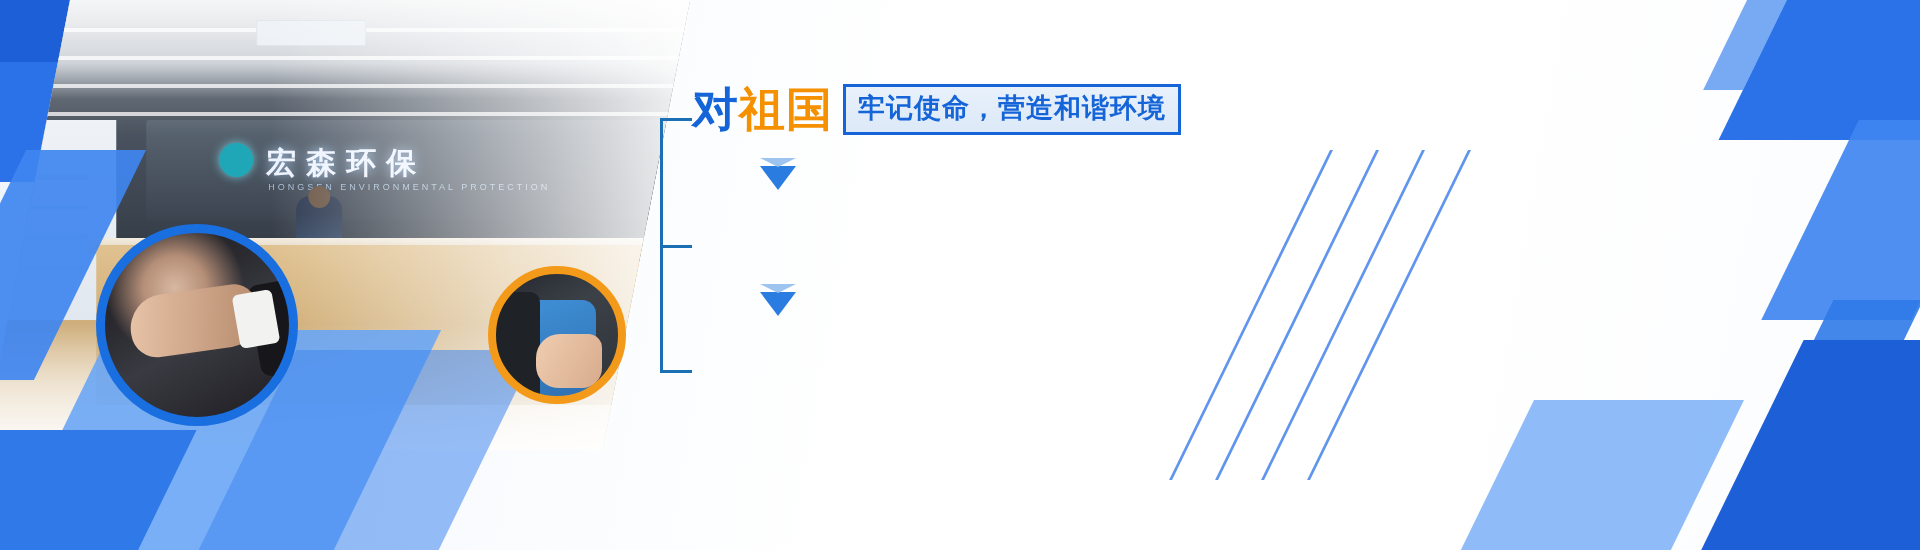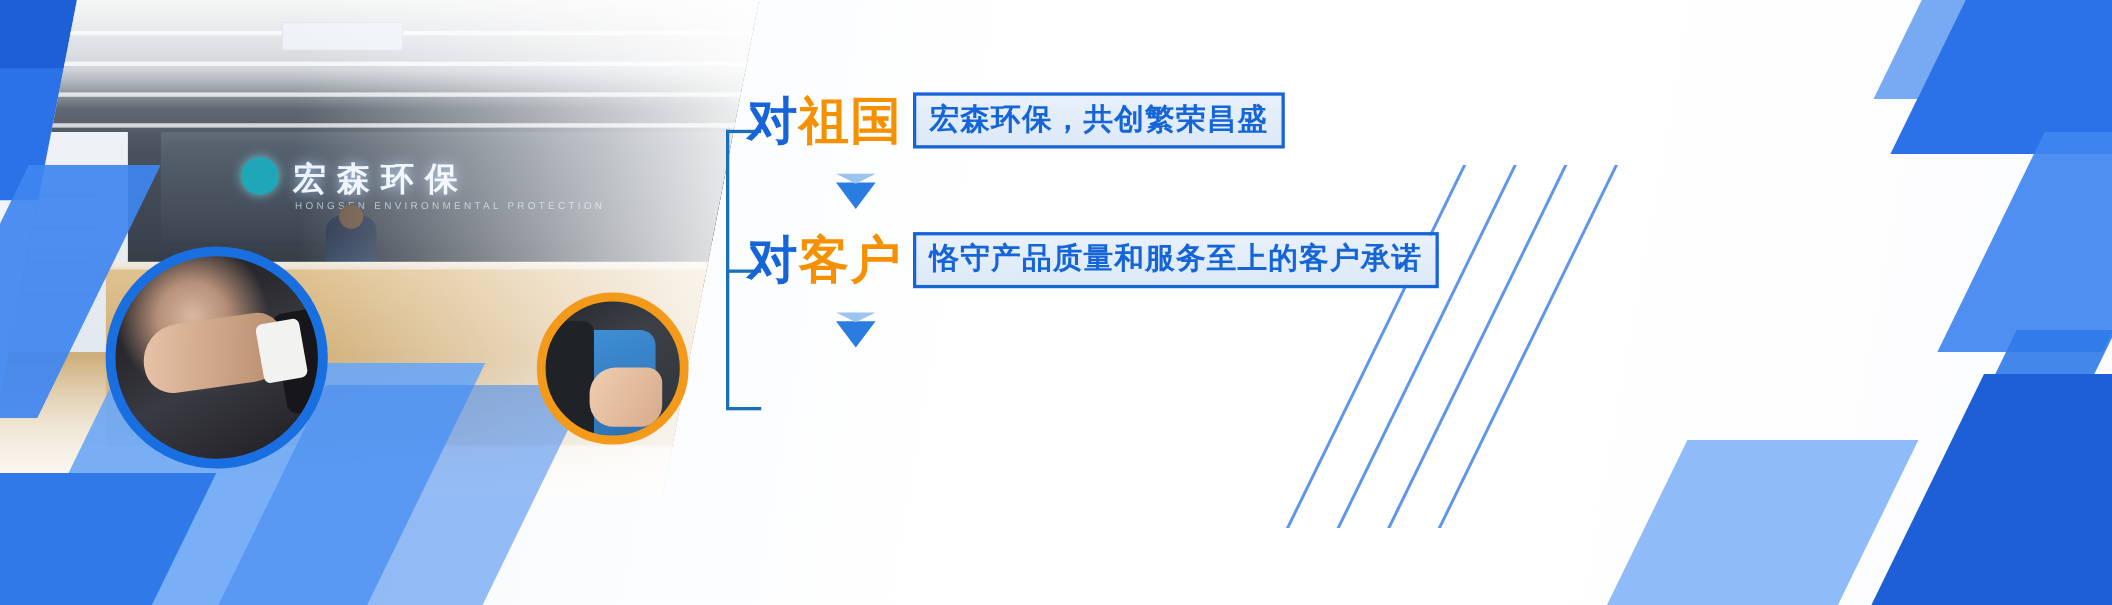--- a/index.html
+++ b/index.html
@@ -214,21 +214,21 @@
 
   .connector {
     position:absolute; left:10px; top:48px; width:3px; height:254px;
     background:#1a6fb5;
   }
   .tick { position:absolute; left:10px; width:32px; height:3px; background:#1a6fb5; }
   .tick-1 { top:48px; }
   .tick-2 { top:175px; }
   .tick-3 { top:300px; }
 
-  .row { position:absolute; left:29px; display:flex; align-items:center; white-space:nowrap; }
+  .row { position:absolute; left:42px; display:flex; align-items:center; white-space:nowrap; }
   .row-1 { top:14px; }
   .row-2 { top:141px; }
   .row-3 { top:266px; }
 
   .label {
     font-size:46px; font-weight:700; letter-spacing:1px;
     line-height:1; padding-right:6px;
   }
   .label .blue { color:#1565d8; }
   .label .orange { color:#f59000; }
@@ -333,29 +333,23 @@
 
     <div class="connector"></div>
     <div class="tick tick-1"></div>
     <div class="tick tick-2"></div>
     <div class="tick tick-3"></div>
 
     <div class="row row-1">
       <div class="label">
         <span class="blue">对</span><span class="orange">祖国</span>
       </div>
-      <div class="valuebox">宏森环保，共创繁荣昌盛</div>
+      <div class="valuebox">牢记使命，营造和谐环境</div>
     </div>
 
     <div class="arrow arrow-1"></div>
 
-    <div class="row row-2">
-      <div class="label">
-        <span class="blue">对</span><span class="orange">客户</span>
-      </div>
-      <div class="valuebox">恪守产品质量和服务至上的客户承诺</div>
-    </div>
 
     <div class="arrow arrow-2"></div>
 
 
   </div>
 </div>
 
 </body></html>

